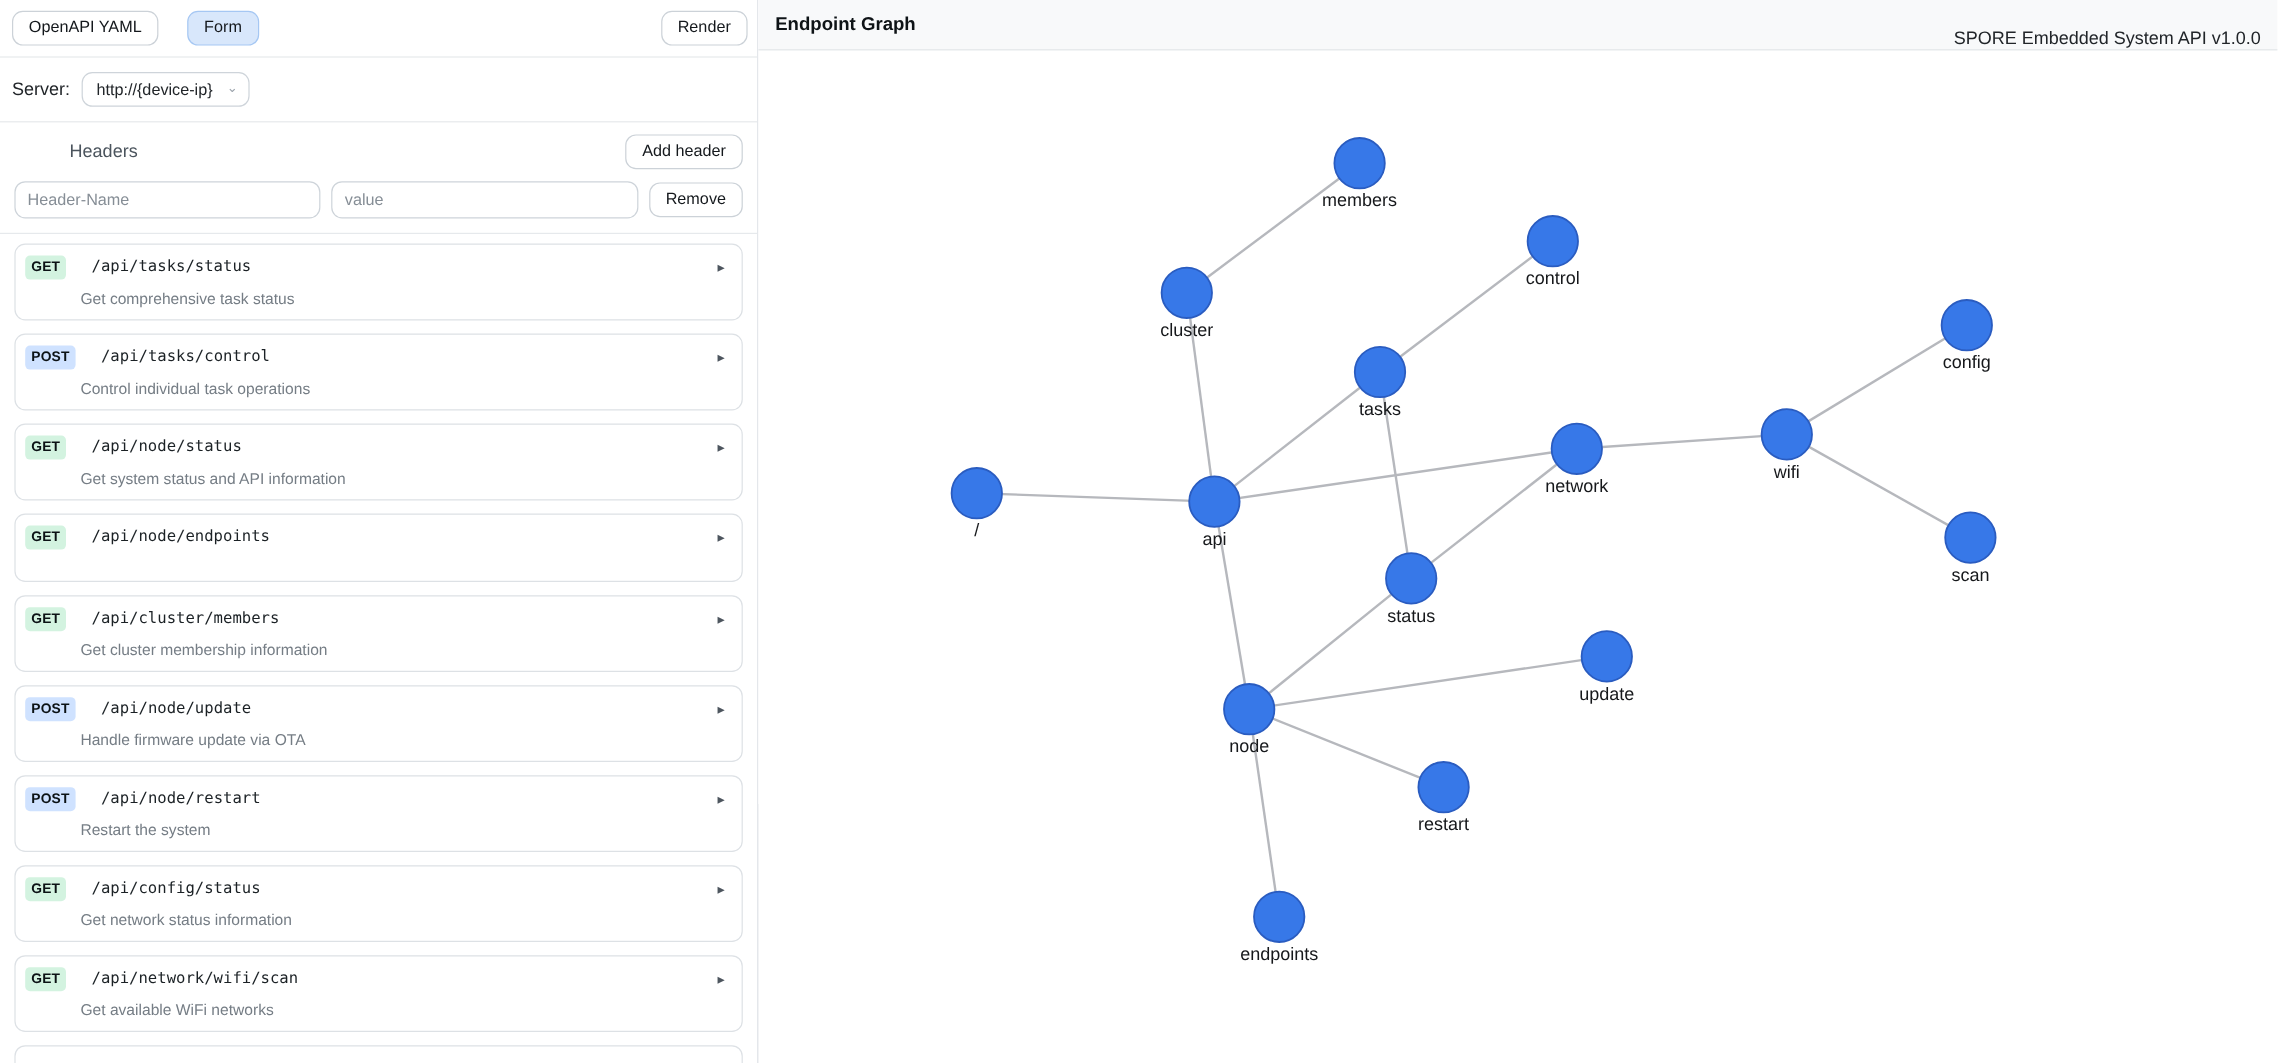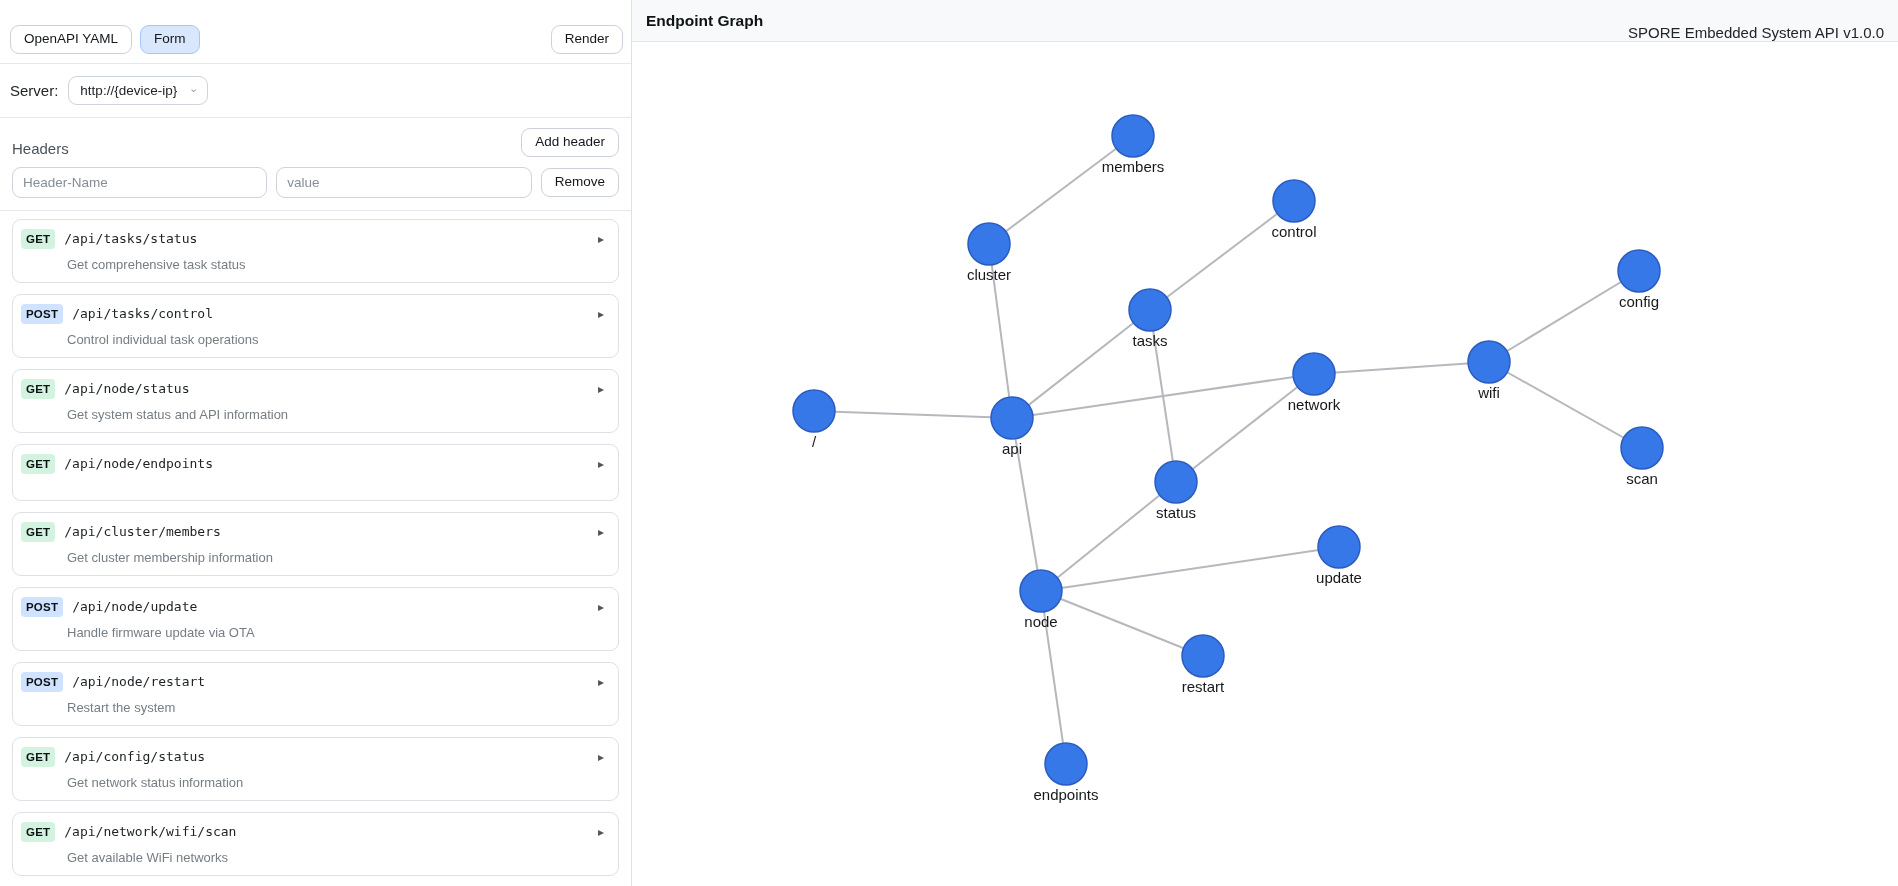--- a/index.html
+++ b/index.html
@@ -3,49 +3,49 @@
 <meta charset="utf-8">
 <style>
   * { margin: 0; padding: 0; box-sizing: border-box; }
   html, body { width: 1898px; height: 886px; overflow: hidden; background: #fff;
     font-family: "Liberation Sans", sans-serif; color: #212529; }
   .app { position: relative; width: 1898px; height: 886px; display: flex; }
 
   
   .left-panel { width: 632px; min-width: 632px; height: 886px; border-right: 1px solid #dee2e6;
     display: flex; flex-direction: column; background: #fff; }
-  .toolbar { display: flex; align-items: flex-start; padding: 25px 8px 9px 10px; border-bottom: 1px solid #e6e9ec; }
+  .toolbar { display: flex; align-items: flex-start; padding: 9px 8px 9px 10px; border-bottom: 1px solid #e6e9ec; }
   .btn { display: inline-block; background: #fff; border: 1px solid #ccd2d8; border-radius: 9px;
     padding: 6px 13px; font-size: 13.5px; color: #14181c; cursor: pointer; line-height: 1.1; }
-  .btn + .btn { margin-left: 8px; }
+  .btn + .btn { margin-left: 24px; }
   .btn.active { background: #d8e7fb; border-color: #a5c7f3; }
   .toolbar .spacer { flex: 1; }
 
   .server-row { display: flex; align-items: center; padding: 12px 10px; border-bottom: 1px solid #e6e9ec; }
   .server-label { font-size: 15px; margin-right: 10px; }
   .select-box { position: relative; border: 1px solid #ced4da; border-radius: 9px; background: #fff;
     padding: 6px 30px 6px 11px; font-size: 13.5px; color: #212529; cursor: pointer; }
   .select-box .chev { position: absolute; right: 9px; top: 50%; transform: translateY(-58%);
     font-size: 11px; color: #9aa2ab; pointer-events: none; }
 
   .headers-block { padding: 10px 12px 12px 12px; border-bottom: 1px solid #e6e9ec; }
-  .headers-top { display: flex; align-items: flex-end; margin-bottom: 10px; }
+  .headers-top { display: flex; align-items: center; margin-bottom: 10px; margin-left: 46px; }
   .headers-title { font-size: 15px; color: #4b545d; }
   .headers-top .spacer { flex: 1; }
   .hdr-inputs { display: flex; align-items: center; gap: 9px; }
   .text-input { border: 1px solid #ced4da; border-radius: 9px; padding: 7px 10px;
     font-size: 13.5px; color: #212529; width: 263px; outline: none; background: #fff; }
   .text-input::placeholder { color: #868e96; }
 
   .endpoint-list { flex: 1; overflow: hidden; padding: 8px 12px 0 12px; }
   .ep-card { background: #fff; border: 1px solid #dde1e5; border-radius: 9px;
     padding: 9px 10px 10px 8px; margin-bottom: 11px; min-height: 57px; }
   .ep-line1 { display: flex; align-items: center; }
   .ep-badge { font-weight: bold; font-size: 11.5px; letter-spacing: .2px; border-radius: 4px;
-    padding: 4px 5px; margin-right: 9px; color: #0b1215; font-family: "Liberation Sans", sans-serif; }
+    padding: 4px 5px; margin-right: 21px; color: #0b1215; font-family: "Liberation Sans", sans-serif; }
   .ep-path { font-family: "DejaVu Sans Mono", monospace; font-size: 13px; font-weight: 500; color: #1b2125; }
   .ep-line1 .spacer { flex: 1; }
   .ep-arrow { color: #4d555e; font-size: 12px; margin-right: 4px; cursor: pointer; line-height: 1; }
   .ep-desc { font-size: 13px; color: #757d85; margin: 8px 0 0 46px; }
 
   
   .right-panel { flex: 1; height: 670px; display: flex; flex-direction: column; background: #fff; }
   .rp-header { height: 43px; background: #f8f9fa; border-bottom: 1px solid #e3e6e9;
     display: flex; align-items: center; padding: 0 14px; }
   .rp-title { font-size: 15.5px; font-weight: bold; color: #0e1316; }

